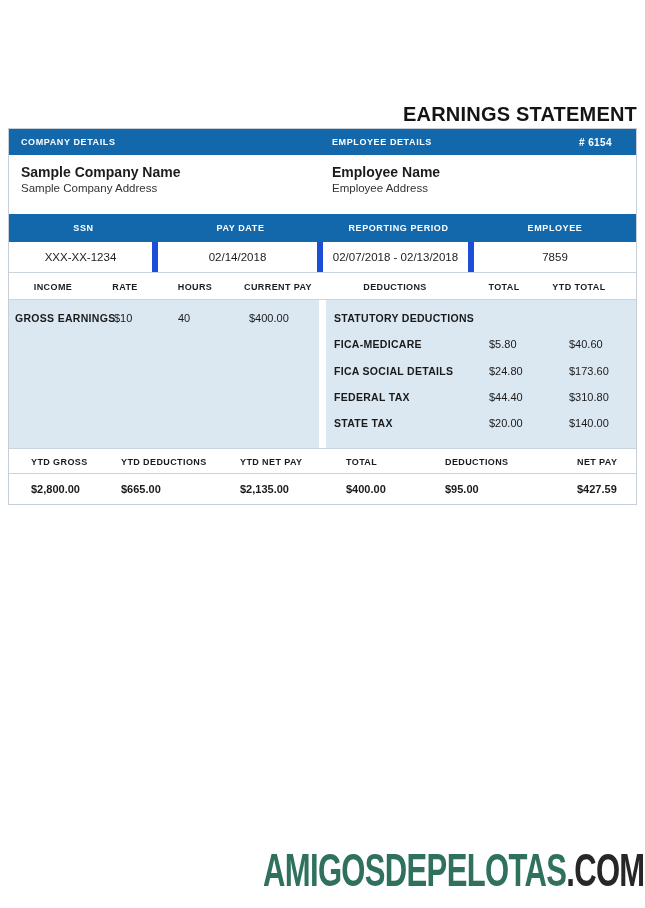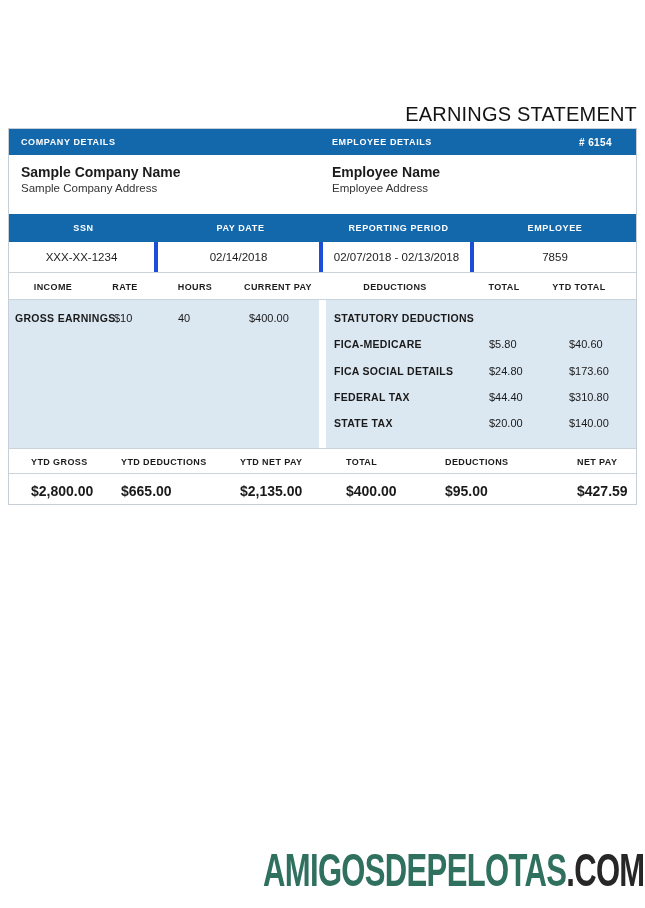--- a/index.html
+++ b/index.html
@@ -1,21 +1,21 @@
 <!DOCTYPE html>
 <html><head>
 <meta charset="utf-8">
 <style>
   * { margin:0; padding:0; box-sizing:border-box; }
   html,body { width:645px; height:908px; background:#ffffff; overflow:hidden; }
   body { font-family:"Liberation Sans", sans-serif; position:relative; color:#1a1a1a; }
 
   .page-title {
     position:absolute; top:103px; right:8px;
-    font-size:20px; font-weight:normal; color:#141414; letter-spacing:0.2px;
+    font-size:20px; font-weight:bold; color:#141414; letter-spacing:0.2px;
   }
 
   .doc {
     position:absolute; left:8px; top:128px; width:629px;
     border:1px solid #c6cfd7; background:#ffffff;
   }
 
   
   .bar { background:#1368ac; color:#ffffff; font-weight:bold;
          font-size:9px; letter-spacing:0.6px; }
@@ -31,21 +31,21 @@
   .details .name { font-size:14px; font-weight:bold; color:#1b1b1b; margin-bottom:2px; }
   .details .addr { font-size:11.5px; color:#333333; }
 
   .bar2 { height:28px; display:flex; align-items:center; text-align:center; }
   .bar2 .cell { display:inline-block; }
   .c1 { width:149px; } .c2 { width:165px; } .c3 { width:151px; } .c4 { width:162px; }
 
   .info-values { height:31px; display:flex; align-items:center; text-align:center;
                  font-size:11.5px; color:#1c1c1c; border-bottom:1px solid #ccd4db; }
   .info-values .cell { height:100%; display:flex; align-items:center; justify-content:center; }
-  .info-values .cell:not(:last-child) { border-right:4px solid #1d4ed8; }
+  .info-values .cell:not(:last-child) { border-right:6px solid #1d4ed8; }
 
   .col-headers { height:27px; position:relative; font-size:9px; font-weight:bold;
                  letter-spacing:0.4px; color:#1c1c1c; border-bottom:1px solid #ccd4db; }
   .col-headers span { position:absolute; top:9px; transform:translateX(-50%); white-space:nowrap; }
 
   .main-panel { height:149px; display:flex; background:#0369a1; border-bottom:1px solid #ccd4db; }
   .panel-left  { width:310px; background:#dbe7f1; position:relative; }
   .panel-gap   { width:7px; background:#ffffff; }
   .panel-right { flex:1; background:#dbe7f1; position:relative; }
 
@@ -58,21 +58,21 @@
   .ded-title { position:absolute; top:12px; left:8px; font-size:10.5px; font-weight:bold; letter-spacing:0.3px; }
   .ded-row { position:absolute; left:0; width:100%; }
   .ded-row .dlbl { position:absolute; left:8px; font-size:10.5px; font-weight:bold; letter-spacing:0.3px; }
   .ded-row .dtot { position:absolute; left:163px; font-size:11px; }
   .ded-row .dytd { position:absolute; left:243px; font-size:11px; }
   .ded-row.r0 { top:38px; } .ded-row.r1 { top:65px; } .ded-row.r2 { top:91px; } .ded-row.r3 { top:117px; }
 
   .summary-headers { height:25px; position:relative; font-size:9px; font-weight:bold;
                      letter-spacing:0.4px; border-bottom:1px solid #ccd4db; }
   .summary-headers span { position:absolute; top:8px; white-space:nowrap; }
-  .summary-values { height:30px; position:relative; font-size:14px; font-weight:bold; }
+  .summary-values { height:30px; position:relative; font-size:11px; font-weight:bold; }
   .summary-values span { position:absolute; top:9px; white-space:nowrap; }
   .sx0 { left:22px; } .sx1 { left:112px; } .sx2 { left:231px; }
   .sx3 { left:337px; } .sx4 { left:436px; } .sx5 { left:568px; }
 
   .footer-logo {
     position:absolute; top:842px; left:263px; white-space:nowrap;
     font-size:47px; font-weight:bold; letter-spacing:-1px;
     transform:scaleX(0.66); transform-origin:left center;
   }
   .logo-main { color:#2f705e; }

